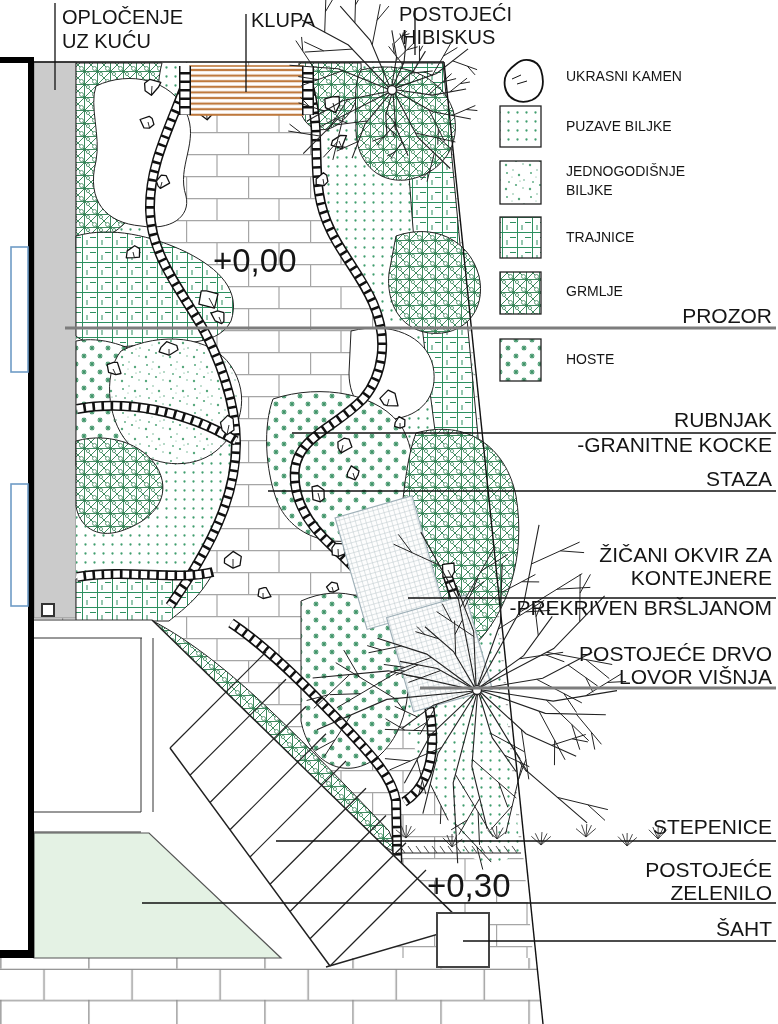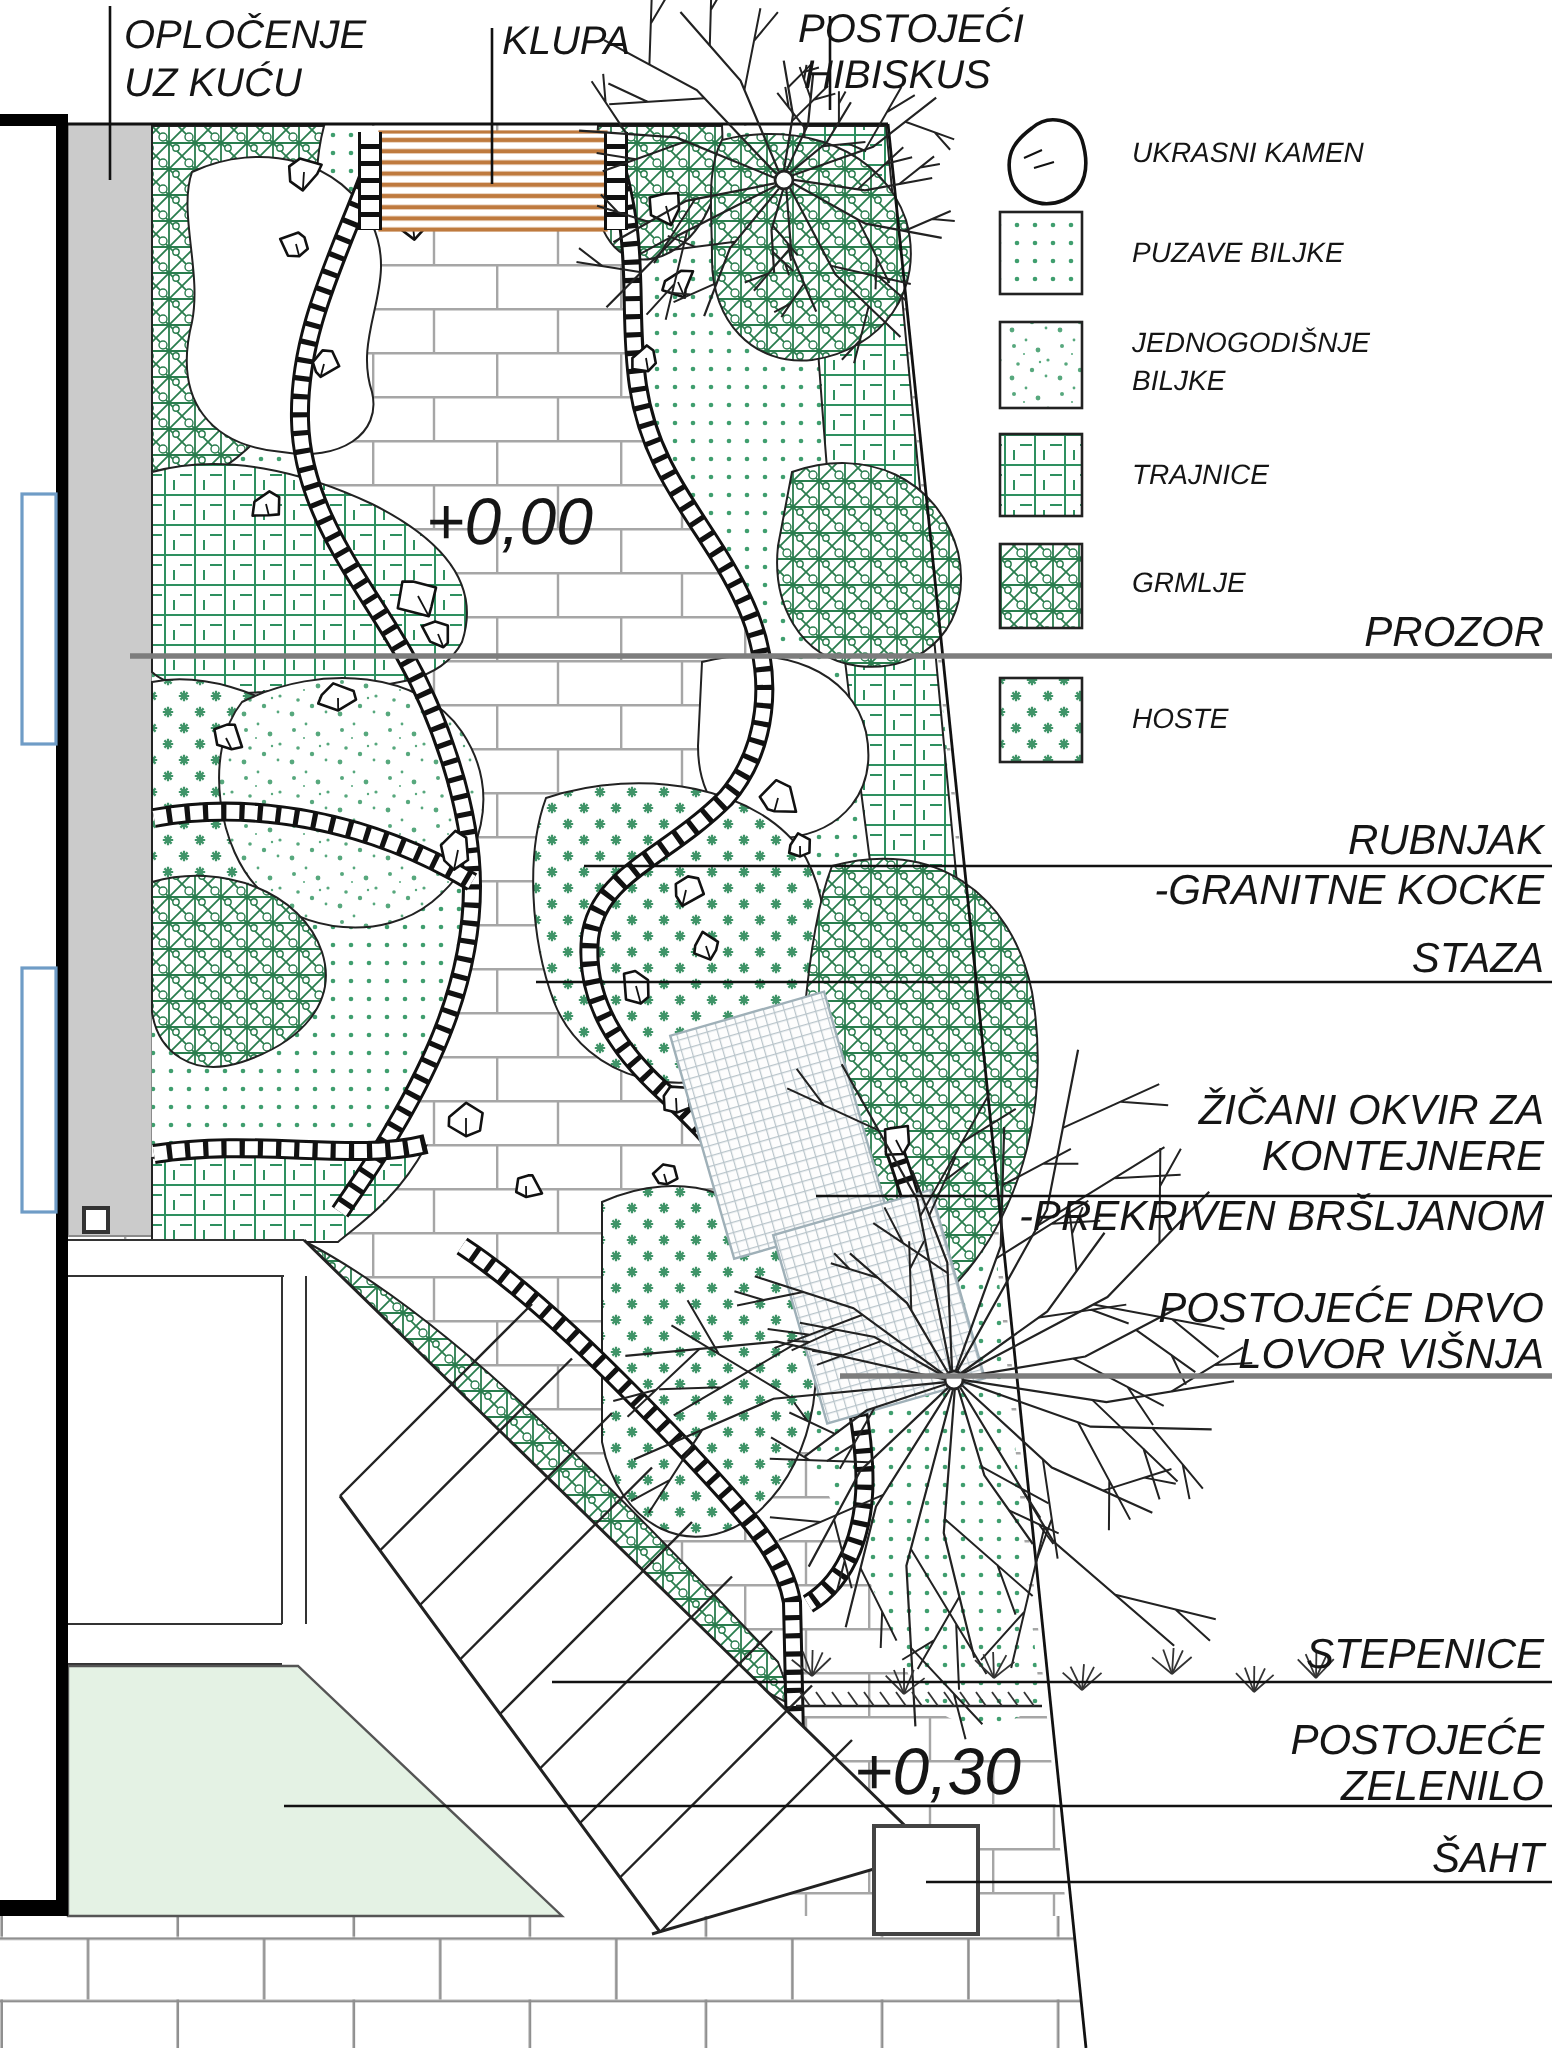--- a/index.html
+++ b/index.html
@@ -1,16 +1,16 @@
 <!DOCTYPE html>
 <html><head>
 <meta charset="utf-8">
 <style>
   html,body{margin:0;padding:0;background:#fff;}
-  .page{position:relative;width:778px;height:1024px;background:#fff;overflow:hidden;font-style:italic;}
+  .page{position:relative;width:778px;height:1024px;background:#fff;overflow:hidden;}
   svg{display:block;}
   .t{font-family:"Liberation Sans","DejaVu Sans",sans-serif;fill:#151515;}
   .lab{font-size:20px;}
   .call{font-size:21px;text-anchor:end;}
   .leg{font-size:14px;}
   .elev{font-size:33px;}
   .curb-b{stroke:#111;stroke-width:10;fill:none;}
   .curb-w{stroke:#fff;stroke-width:7;fill:none;stroke-dasharray:6.5 2.6;}
   .cap-b{stroke:#111;stroke-width:12;fill:none;}
   .cap-w{stroke:#fff;stroke-width:9;fill:none;stroke-dasharray:6 2.5;}

